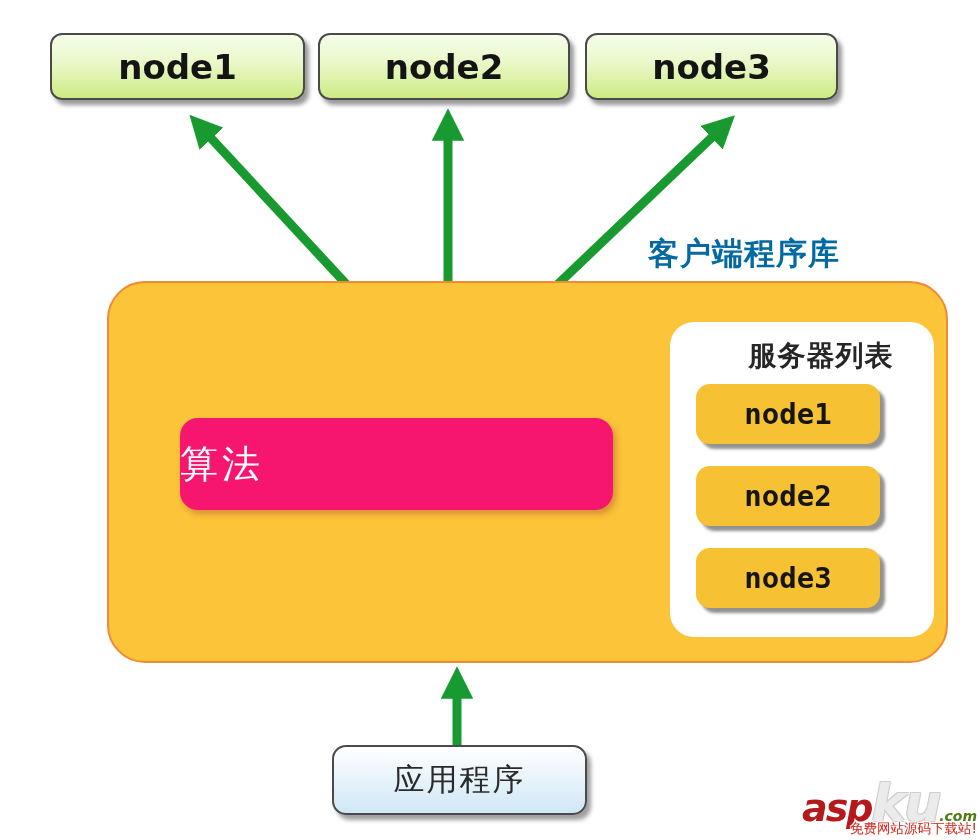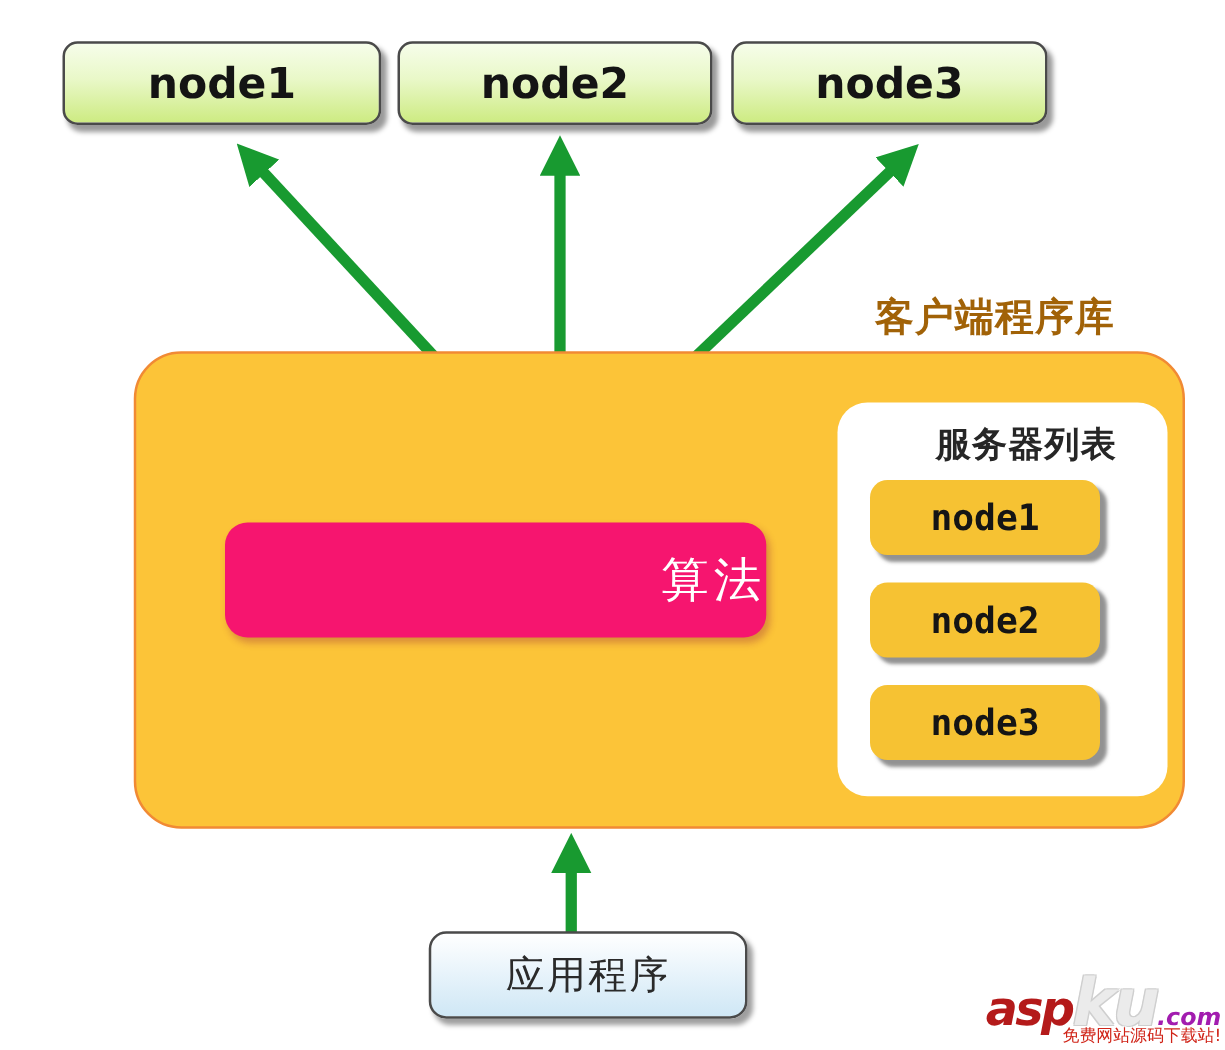--- a/index.html
+++ b/index.html
@@ -52,41 +52,41 @@
     border: 2px solid #f18a34;
     border-radius: 38px;
     z-index: 2;
   }
 
   .library-label {
     position: absolute;
     left: 648px;
     top: 233px;
     width: 244px;
-    text-align: right;
+    text-align: left;
     font-size: 31px;
     font-weight: 600;
-    color: #a16207;
+    color: #0369a1;
     z-index: 2;
     letter-spacing: 1px;
   }
 
   
   .algorithm-box {
     position: absolute;
     left: 180px;
     top: 418px;
     width: 433px;
     height: 92px;
     background: #f6156f;
     border-radius: 18px;
     box-shadow: 3px 4px 6px rgba(140,15,60,0.30);
     display: flex;
     align-items: center;
-    justify-content: flex-end;
+    justify-content: flex-start;
     z-index: 3;
     color: #ffffff;
     font-size: 38px;
     letter-spacing: 4px;
   }
 
   
   .server-list {
     position: absolute;
     left: 670px;
@@ -122,21 +122,21 @@
     font-size: 29px;
     color: #151515;
   }
   .list-node.l1 { top: 62px; }
   .list-node.l2 { top: 144px; }
   .list-node.l3 { top: 226px; }
 
   
   .app-box {
     position: absolute;
-    left: 343px;
+    left: 332px;
     top: 745px;
     width: 255px;
     height: 70px;
     background: linear-gradient(to bottom, #ffffff 0%, #e9f4fb 45%, #cfe7f5 100%);
     border: 2px solid #4a4a4a;
     border-radius: 14px;
     box-shadow: 4px 5px 4px rgba(0,0,0,0.38);
     display: flex;
     align-items: center;
     justify-content: center;
@@ -168,22 +168,22 @@
     letter-spacing: -2px;
   }
   .wm-ku {
     font-weight: bold;
     font-size: 52px;
     color: #ebebeb;
     text-shadow: 1px 1px 0 #cfcfcf, -1px -1px 0 #cfcfcf, 1px -1px 0 #cfcfcf, -1px 1px 0 #cfcfcf;
     letter-spacing: -2px;
   }
   .wm-tld {
-    font-size: 19px;
-    color: #a21caf;
+    font-size: 14px;
+    color: #4d7c0f;
     font-weight: bold;
   }
   .wm-tagline {
     margin-top: -9px;
     font-size: 13.5px;
     font-weight: normal;
     color: #d02418;
     text-shadow: 1px 1px 0 #ffffff, -1px -1px 0 #ffffff, 1px -1px 0 #ffffff, -1px 1px 0 #ffffff;
     position: relative;
   }

